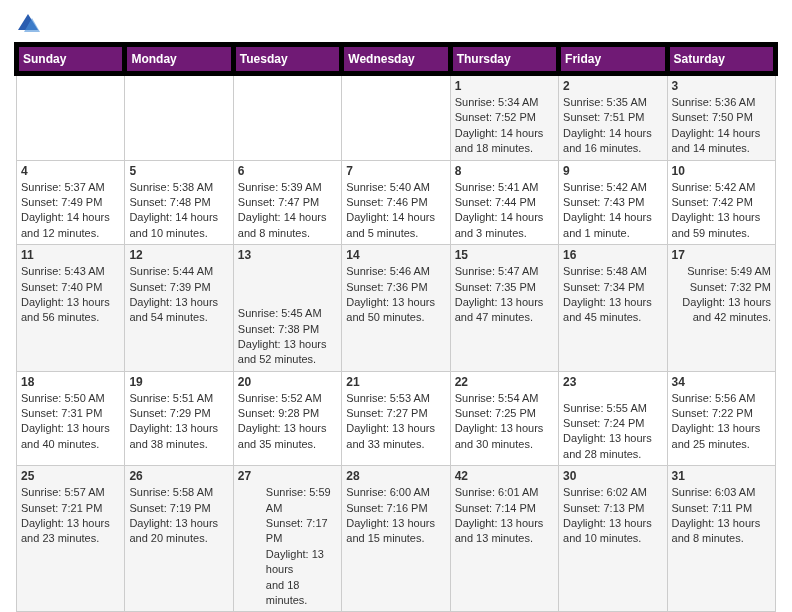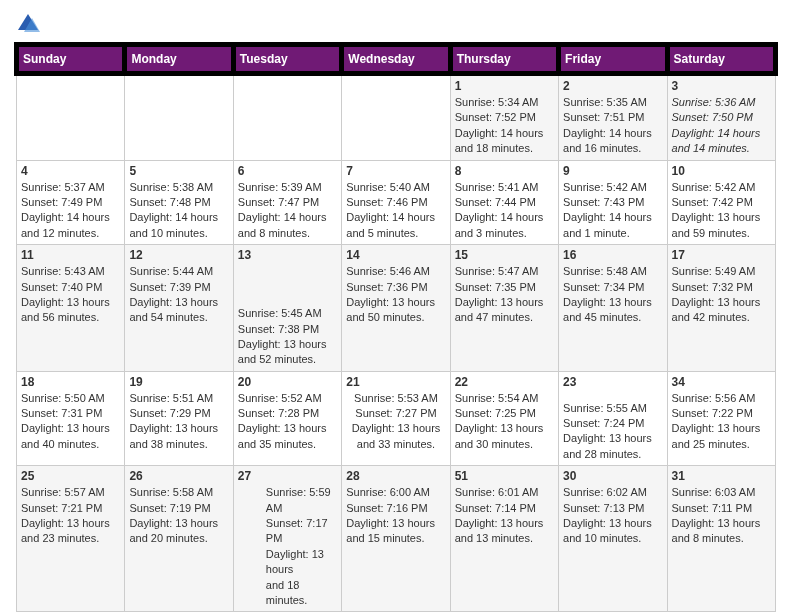--- a/index.html
+++ b/index.html
@@ -147,21 +147,21 @@
           </td>
           <td>
             <span class="day-number">2</span>
             <div class="cell-content" style="white-space: pre-line;">Sunrise: 5:35 AM
 Sunset: 7:51 PM
 Daylight: 14 hours
 and 16 minutes.</div>
           </td>
           <td>
             <span class="day-number">3</span>
-            <div class="cell-content" style="white-space: pre-line; font-style: italic;">Sunrise: 5:36 AM
+            <div class="cell-content" style="white-space: pre-line;">Sunrise: 5:36 AM
 Sunset: 7:50 PM
 Daylight: 14 hours
 and 14 minutes.</div>
           </td>
         </tr>
         <tr>
           <td>
             <span class="day-number">4</span>
             <div class="cell-content" style="white-space: pre-line;">Sunrise: 5:37 AM
 Sunset: 7:49 PM
@@ -249,21 +249,21 @@
           </td>
           <td>
             <span class="day-number">16</span>
             <div class="cell-content" style="white-space: pre-line;">Sunrise: 5:48 AM
 Sunset: 7:34 PM
 Daylight: 13 hours
 and 45 minutes.</div>
           </td>
           <td>
             <span class="day-number">17</span>
-            <div class="cell-content" style="white-space: pre-line;">Sunrise: 5:49 AM
+            <div class="cell-content" style="white-space: pre-line; text-align: right;">Sunrise: 5:49 AM
 Sunset: 7:32 PM
 Daylight: 13 hours
 and 42 minutes.</div>
           </td>
         </tr>
         <tr>
           <td>
             <span class="day-number">18</span>
             <div class="cell-content" style="white-space: pre-line;">Sunrise: 5:50 AM
 Sunset: 7:31 PM
@@ -273,27 +273,27 @@
           <td>
             <span class="day-number">19</span>
             <div class="cell-content" style="white-space: pre-line;">Sunrise: 5:51 AM
 Sunset: 7:29 PM
 Daylight: 13 hours
 and 38 minutes.</div>
           </td>
           <td>
             <span class="day-number">20</span>
             <div class="cell-content" style="white-space: pre-line;">Sunrise: 5:52 AM
-Sunset: 7:28 PM
+Sunset: 9:28 PM
 Daylight: 13 hours
 and 35 minutes.</div>
           </td>
           <td>
             <span class="day-number">21</span>
-            <div class="cell-content" style="white-space: pre-line; text-align: center;">Sunrise: 5:53 AM
+            <div class="cell-content" style="white-space: pre-line;">Sunrise: 5:53 AM
 Sunset: 7:27 PM
 Daylight: 13 hours
 and 33 minutes.</div>
           </td>
           <td>
             <span class="day-number">22</span>
             <div class="cell-content" style="white-space: pre-line;">Sunrise: 5:54 AM
 Sunset: 7:25 PM
 Daylight: 13 hours
 and 30 minutes.</div>
@@ -336,21 +336,21 @@
 and 18 minutes.</div>
           </td>
           <td>
             <span class="day-number">28</span>
             <div class="cell-content" style="white-space: pre-line;">Sunrise: 6:00 AM
 Sunset: 7:16 PM
 Daylight: 13 hours
 and 15 minutes.</div>
           </td>
           <td>
-            <span class="day-number">51</span>
+            <span class="day-number">42</span>
             <div class="cell-content" style="white-space: pre-line;">Sunrise: 6:01 AM
 Sunset: 7:14 PM
 Daylight: 13 hours
 and 13 minutes.</div>
           </td>
           <td>
             <span class="day-number">30</span>
             <div class="cell-content" style="white-space: pre-line;">Sunrise: 6:02 AM
 Sunset: 7:13 PM
 Daylight: 13 hours

